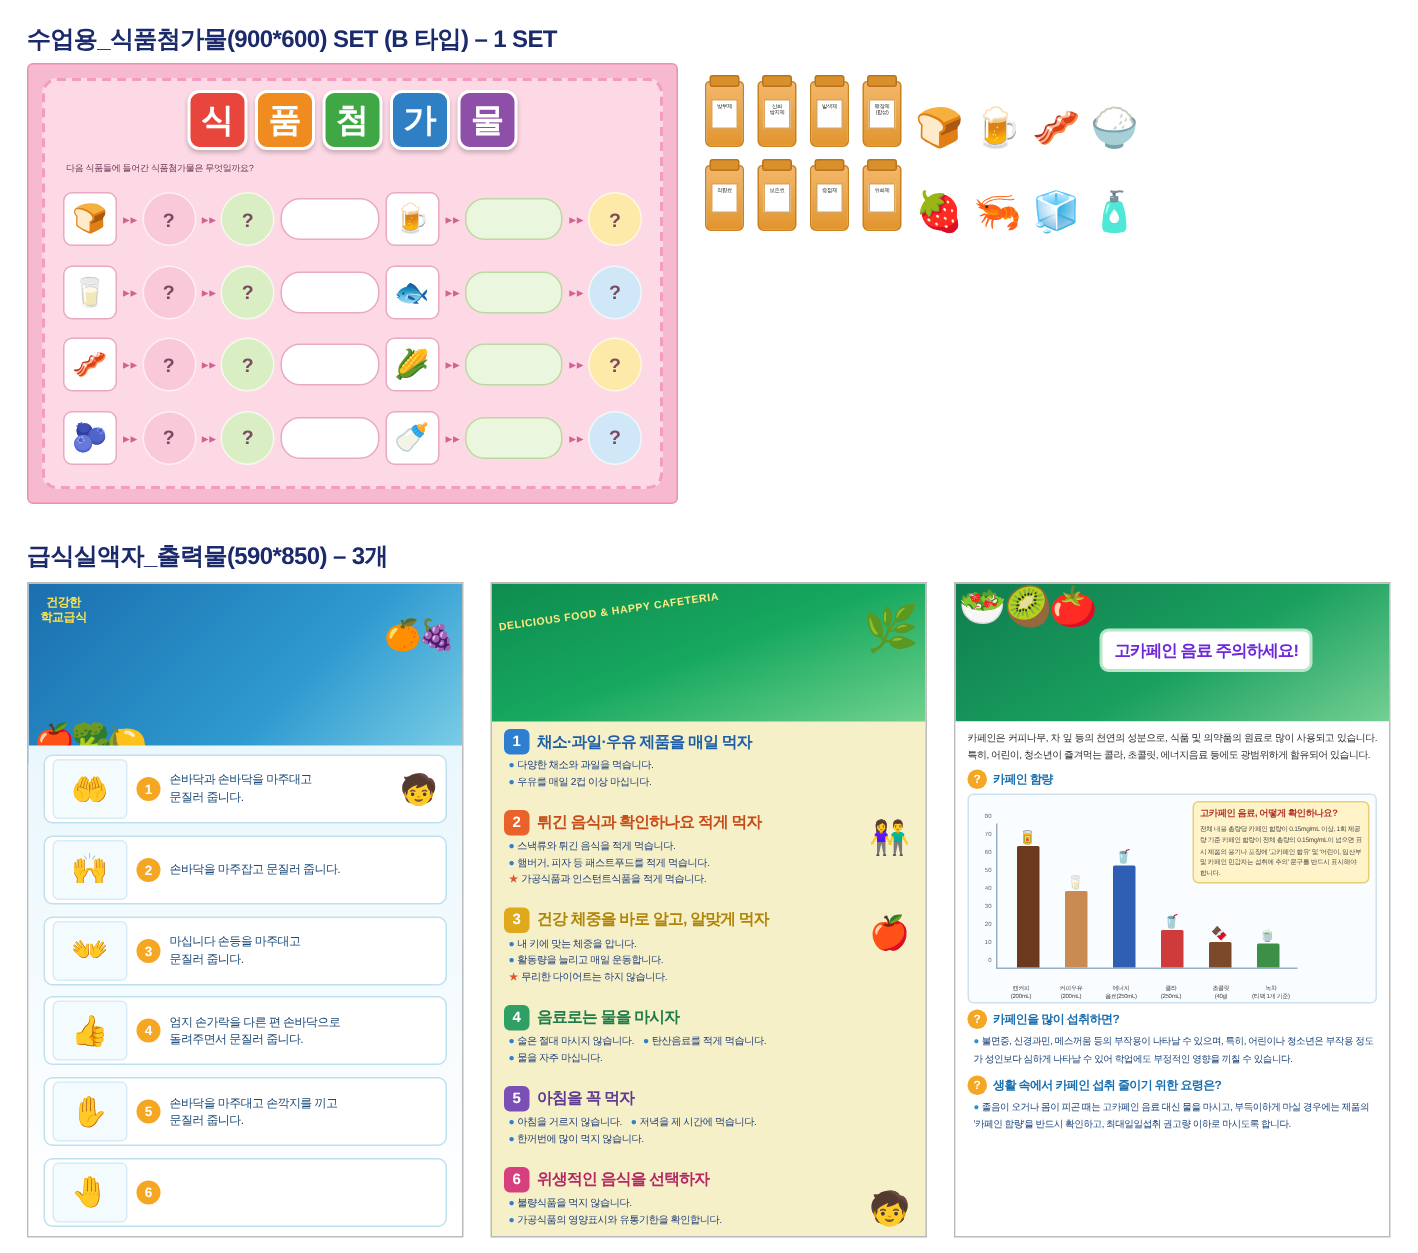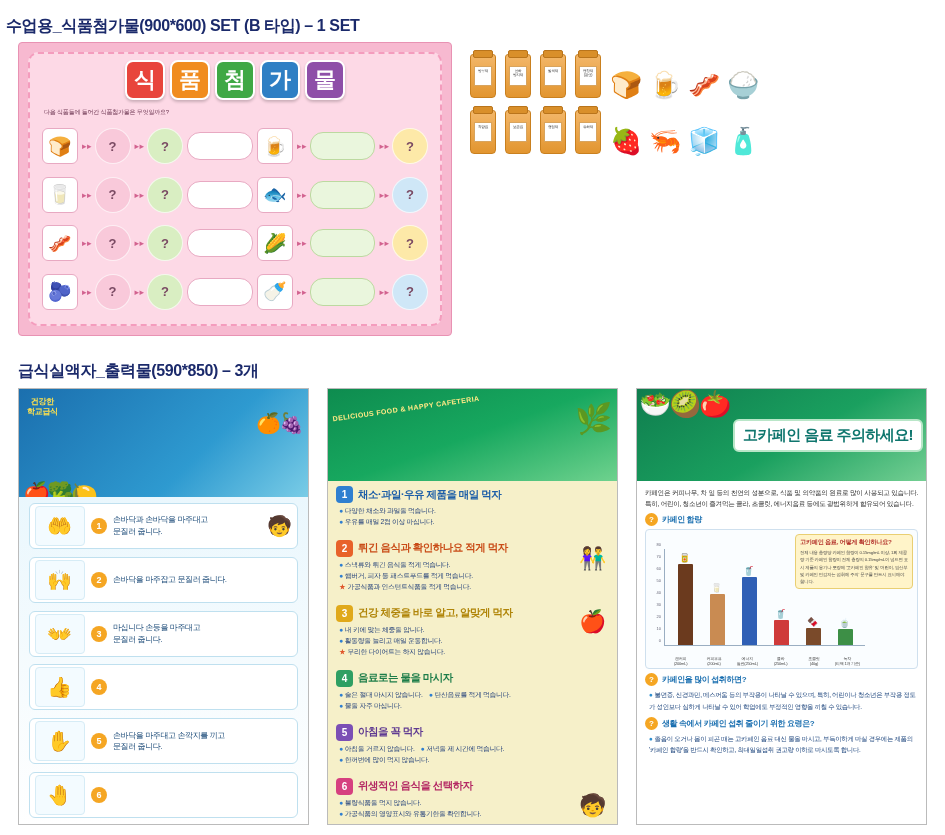--- a/index.html
+++ b/index.html
@@ -17,21 +17,21 @@
 
   
   .section-title {
     position: absolute;
     font-size: 16px;
     font-weight: bold;
     color: #1b2a6b;
     letter-spacing: -0.4px;
     white-space: nowrap;
   }
-  #title-1 { left: 6px; top: 16px; }
+  #title-1 { left: 18px; top: 16px; }
   #title-2 { left: 18px; top: 361px; }
 
   
   #poster1 {
     position: absolute;
     left: 18px;
     top: 42px;
     width: 432px;
     height: 292px;
     background: #f7b9d0;
@@ -411,22 +411,22 @@
     width: 92px;
     letter-spacing: -2px;
   }
   #poster4 .p4-title {
     position: absolute;
     left: 96px; top: 30px;
     background: #ffffff;
     border: 2px solid #b9e6c8;
     border-radius: 6px;
     padding: 5px 8px;
-    color: #0f766e;
-    font-size: 15px;
+    color: #6d28d9;
+    font-size: 11px;
     font-weight: bold;
     letter-spacing: -0.6px;
     white-space: nowrap;
   }
   #poster4 .p4-body {
     position: absolute;
     left: 0; right: 0; top: 92px; bottom: 0;
     background: #ffffff;
     padding: 6px 8px;
     box-sizing: border-box;
@@ -712,20 +712,22 @@
     </div>
     <div class="p2-step">
       <div class="p2-hand">👐</div>
       <div class="p2-num">3</div>
       <div class="p2-text" style="white-space: pre-line;">마십니다 손등을 마주대고
 문질러 줍니다.</div>
     </div>
     <div class="p2-step">
       <div class="p2-hand">👍</div>
       <div class="p2-num">4</div>
+      <div class="p2-text" style="white-space: pre-line;">엄지 손가락을 다른 편 손바닥으로
+돌려주면서 문질러 줍니다.</div>
     </div>
     <div class="p2-step">
       <div class="p2-hand">✋</div>
       <div class="p2-num">5</div>
       <div class="p2-text" style="white-space: pre-line;">손바닥을 마주대고 손깍지를 끼고
 문질러 줍니다.</div>
     </div>
     <div class="p2-step">
       <div class="p2-hand">🤚</div>
       <div class="p2-num">6</div>

